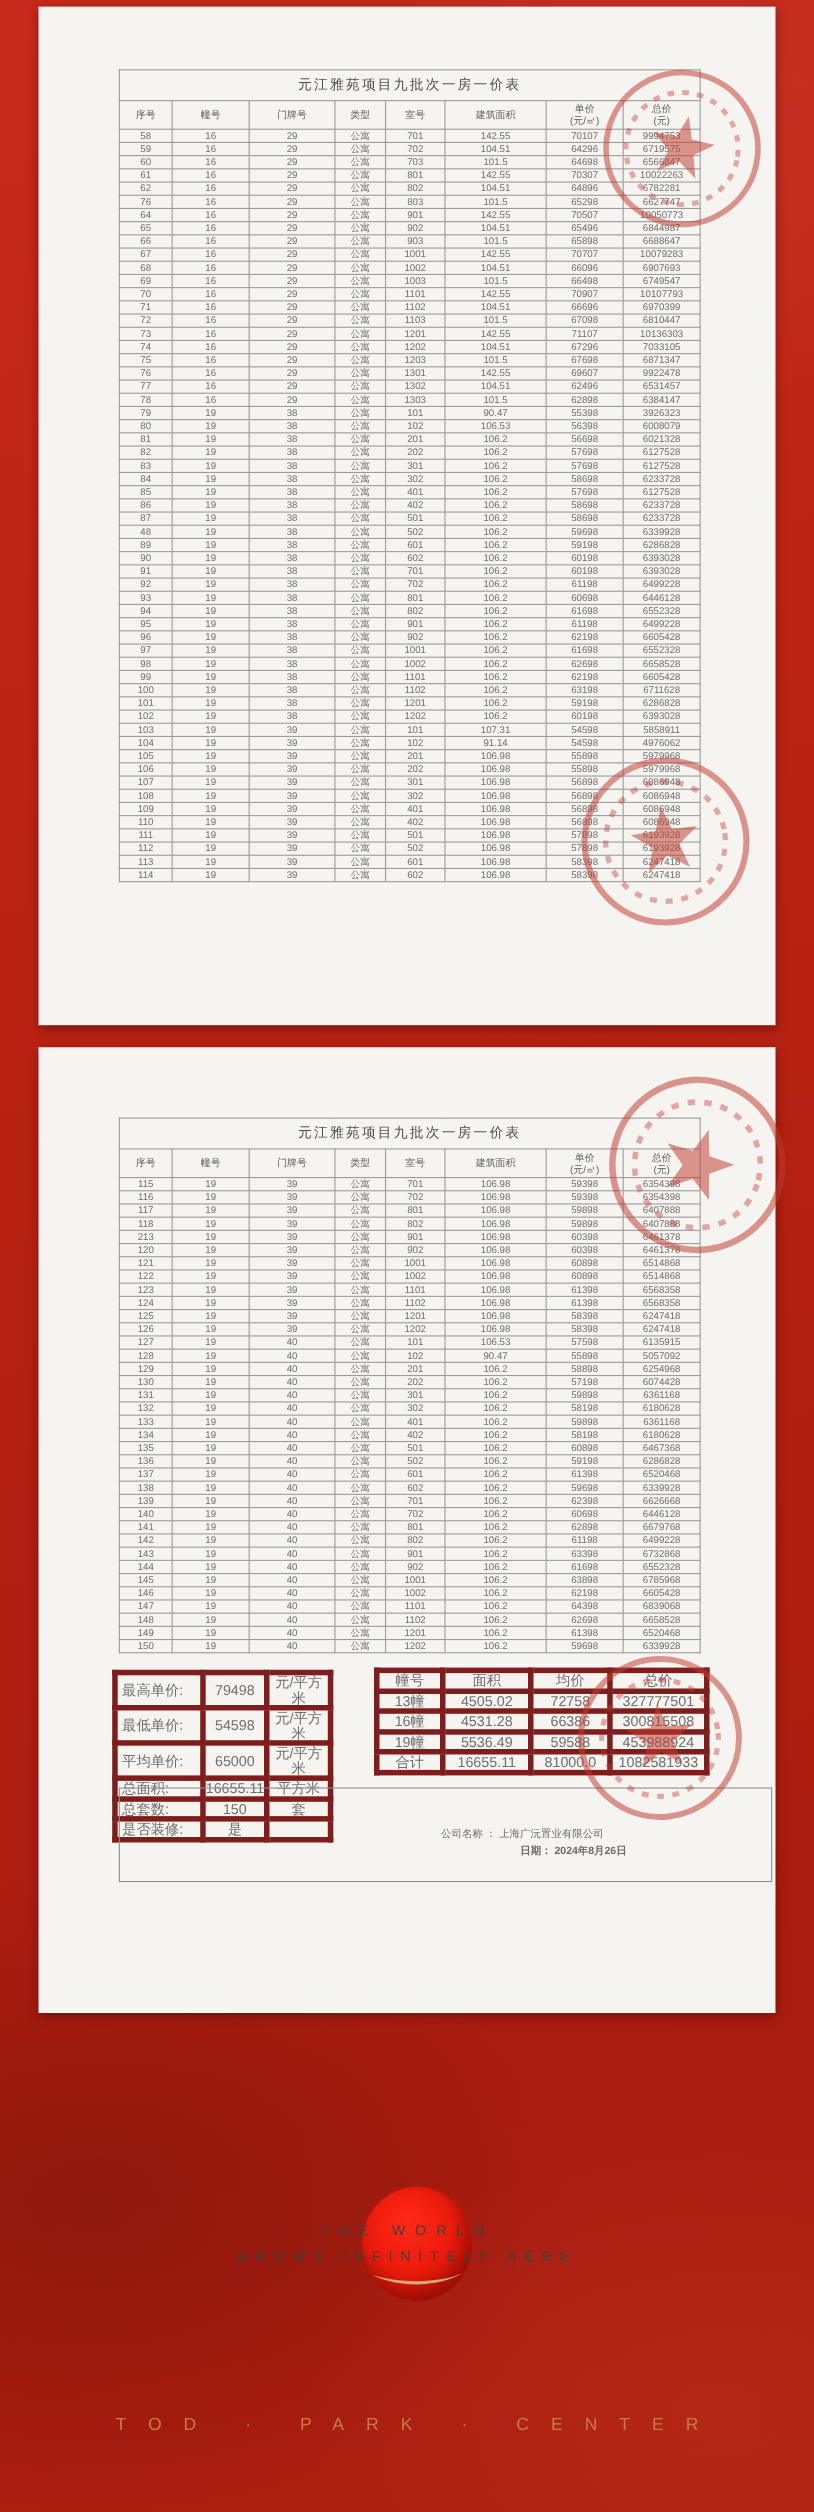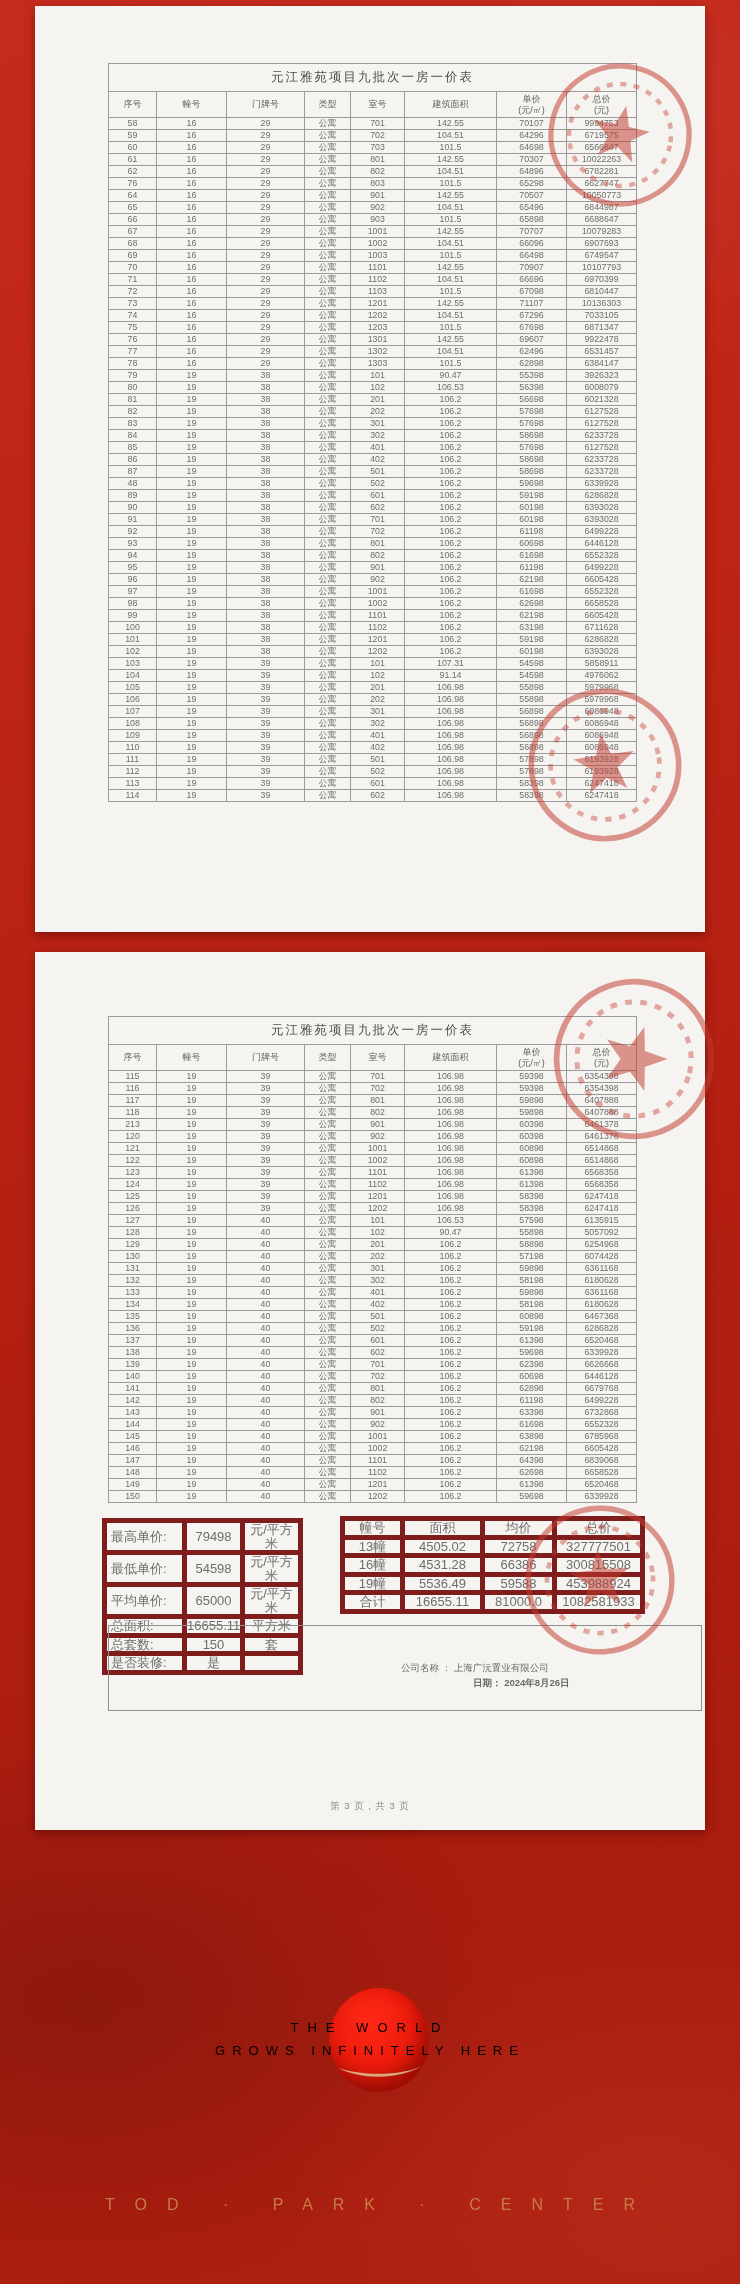--- a/index.html
+++ b/index.html
@@ -42,21 +42,21 @@
   .paper1 .page-footer{top:870px;}
   .paper2 .page-footer{top:848px;}
 
   .stamp{position:absolute;opacity:.52;pointer-events:none;}
   .stamp svg{display:block;width:100%;height:100%;}
 
   .sphere{position:absolute;left:329px;top:1988px;width:100px;height:104px;border-radius:50%;
     background:radial-gradient(circle at 42% 32%, #ff2817 0%, #ee1c0c 45%, #c31406 85%);
     box-shadow:inset -6px -10px 18px rgba(90,0,0,.45);}
   .swoosh{position:absolute;left:332px;top:2058px;width:96px;height:26px;}
-  .brand-line{position:absolute;left:0;width:740px;text-align:center;color:#000000;}
+  .brand-line{position:absolute;left:0;width:740px;text-align:center;color:#404040;}
   .brand-1{top:2020px;font-size:13px;letter-spacing:9px;}
   .brand-2{top:2043px;font-size:13px;letter-spacing:7px;}
   .brand-bottom{position:absolute;left:0;top:2196px;width:740px;text-align:center;
     color:#c67c45;font-size:16px;letter-spacing:20px;text-indent:20px;}
 </style>
 </head>
 <body>
 
 <div class="bg-tex"></div>
 
@@ -1177,21 +1177,20 @@
     </svg>
   </div>
   <div class="stamp" style="left:487px;top:550px;width:156px;height:156px;transform:rotate(-5deg);">
     <svg viewBox="0 0 100 100">
       <circle cx="50" cy="50" r="46" fill="none" stroke="#c23b30" stroke-width="3.5"></circle>
       <circle cx="50" cy="50" r="34" fill="none" stroke="#c23b30" stroke-width="3" stroke-dasharray="4 5" opacity=".8"></circle>
       <path fill="#c23b30" d="M50,30 54.7,43.5 69,43.8 57.6,52.5 61.8,66.2 50,58 38.2,66.2 42.4,52.5 31,43.8 45.3,43.5 Z"></path>
     </svg>
   </div>
 
-  <div class="page-footer">第 3 页，共 3 页</div>
 </div>
 
 <div class="sphere"></div>
 <svg class="swoosh" viewBox="0 0 96 26">
   <path d="M6,10 C30,22 66,22 90,8 C70,18 30,18 6,10 Z" fill="#d8b98a" opacity=".9"></path>
 </svg>
 <div class="brand-line brand-1">THE WORLD</div>
 <div class="brand-line brand-2">GROWS INFINITELY HERE</div>
 <div class="brand-bottom">TOD · PARK · CENTER</div>
 

